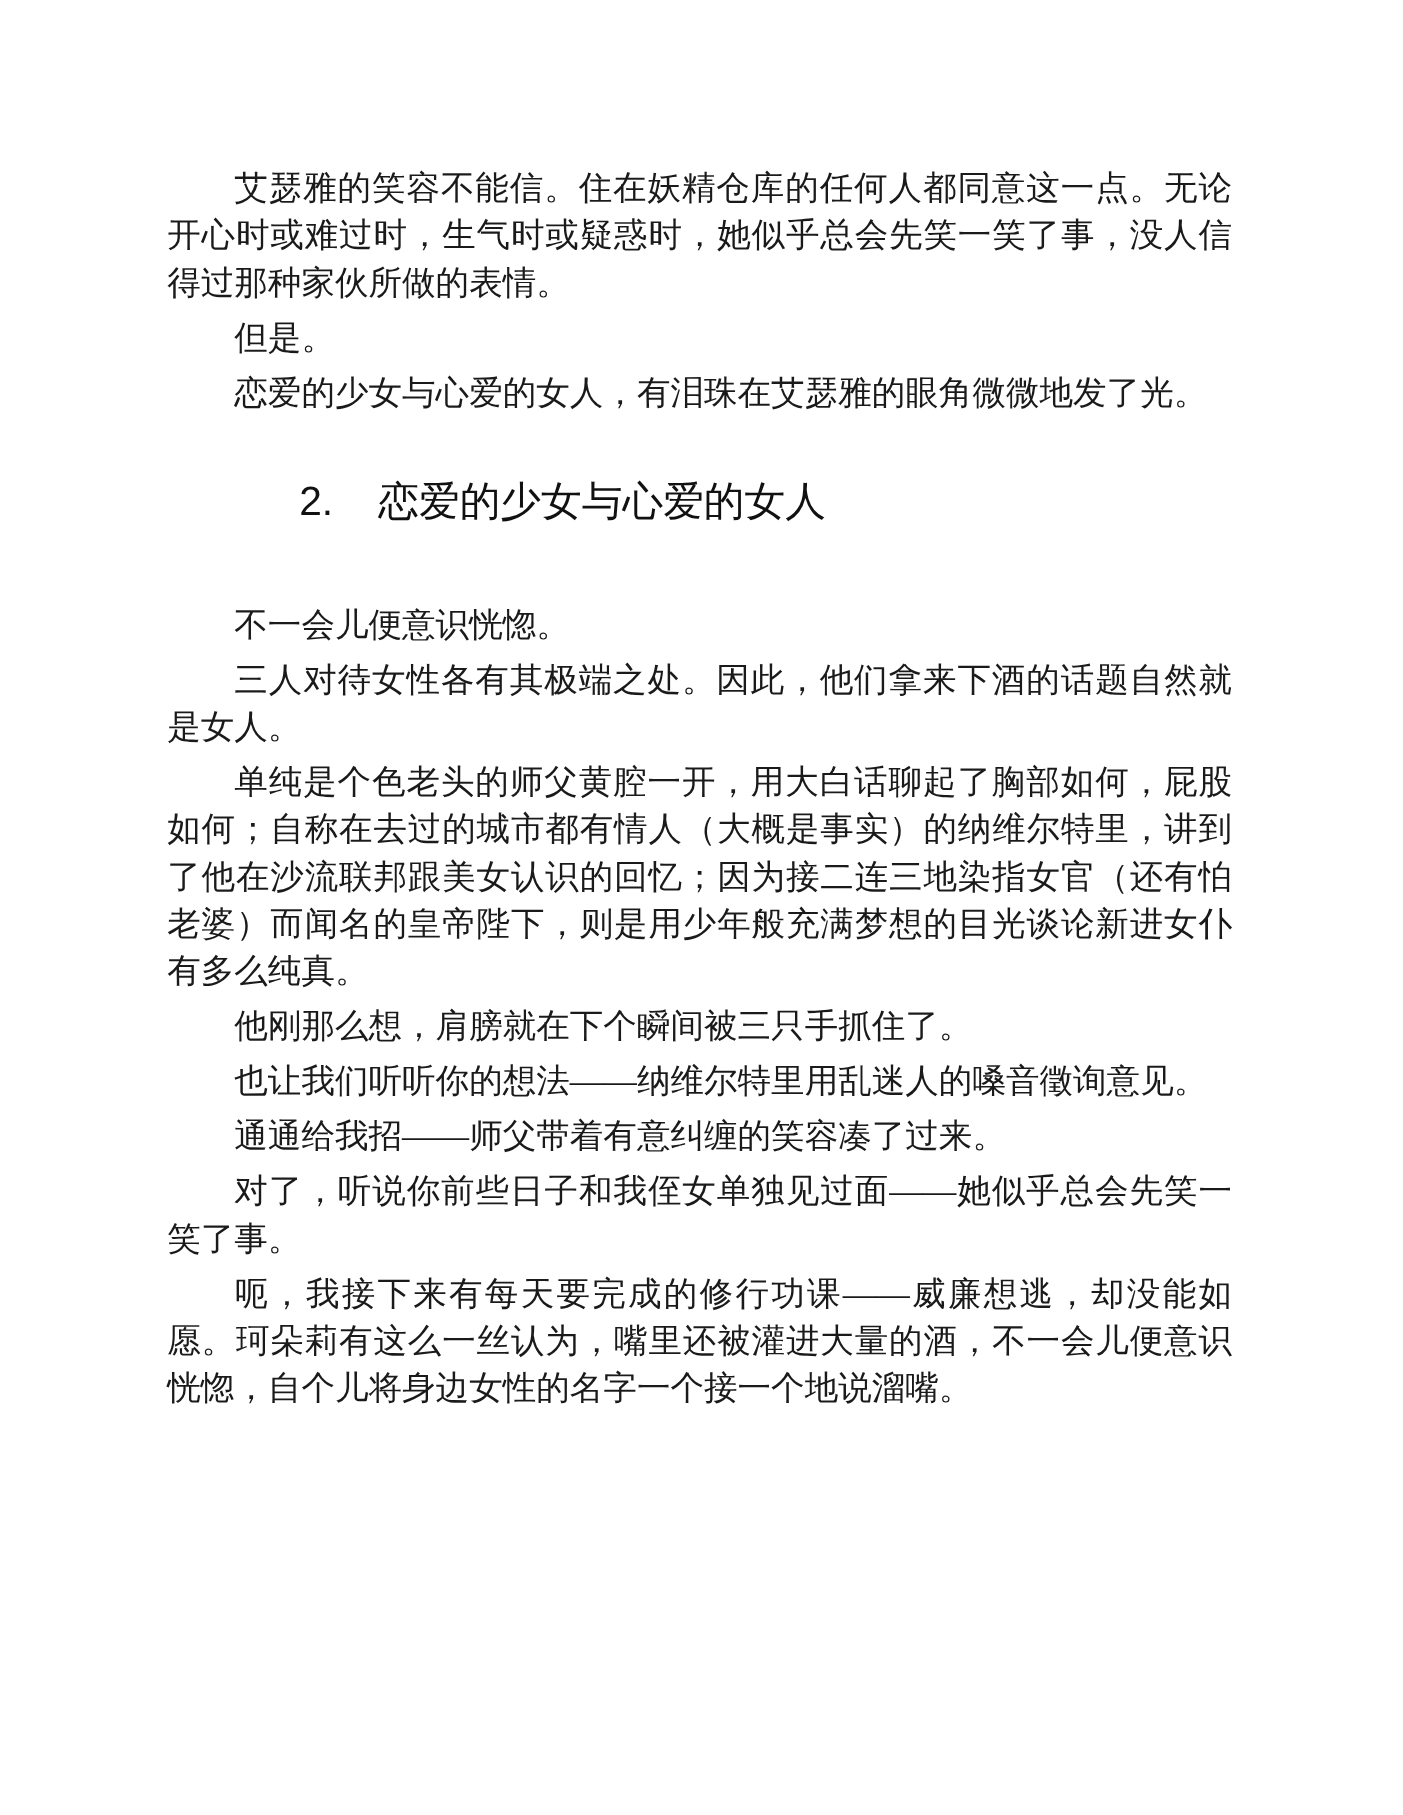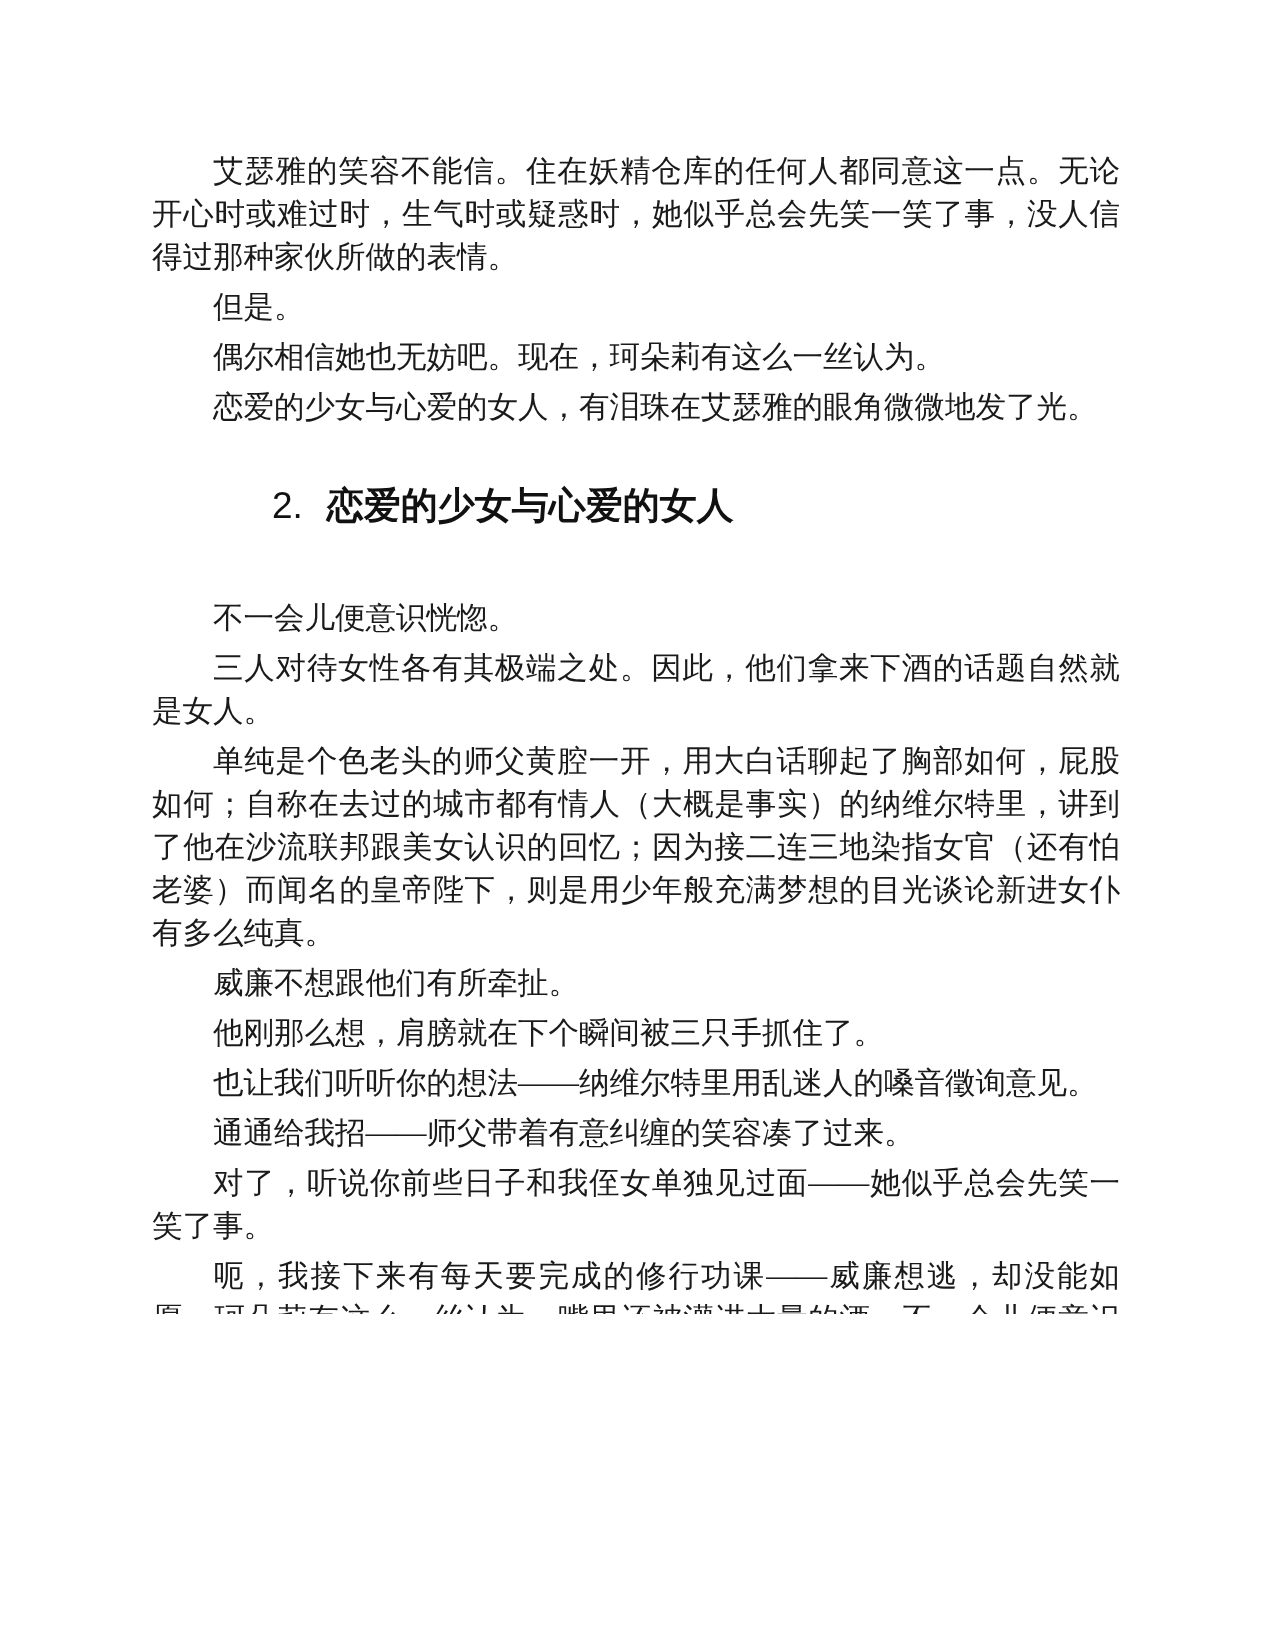--- a/index.html
+++ b/index.html
@@ -34,43 +34,40 @@
   h2.chapter {
     margin: 50px 0 64px 0;
     padding-left: 120px;
     font-family: "Liberation Sans", "DejaVu Sans", sans-serif;
     font-size: 37px;
     line-height: 54px;
     font-weight: 500;
     color: #111111;
   }
   h2.chapter .chapter-title {
-    margin-left: 24px;
-    font-weight: bold;
+    margin-left: 41px;
   }
 </style>
 </head>
 <body>
 
 <div class="page">
   <div class="content">
 
     <p class="para">艾瑟雅的笑容不能信。住在妖精仓库的任何人都同意这一点。无论开心时或难过时，生气时或疑惑时，她似乎总会先笑一笑了事，没人信得过那种家伙所做的表情。</p>
     <p class="para">但是。</p>
-    <p class="para">偶尔相信她也无妨吧。现在，珂朵莉有这么一丝认为。</p>
     <p class="para">恋爱的少女与心爱的女人，有泪珠在艾瑟雅的眼角微微地发了光。</p>
 
     <h2 class="chapter">
       <span class="chapter-number">2.</span><span class="chapter-title">恋爱的少女与心爱的女人</span>
     </h2>
 
     <p class="para">不一会儿便意识恍惚。</p>
     <p class="para">三人对待女性各有其极端之处。因此，他们拿来下酒的话题自然就是女人。</p>
     <p class="para">单纯是个色老头的师父黄腔一开，用大白话聊起了胸部如何，屁股如何；自称在去过的城市都有情人（大概是事实）的纳维尔特里，讲到了他在沙流联邦跟美女认识的回忆；因为接二连三地染指女官（还有怕老婆）而闻名的皇帝陛下，则是用少年般充满梦想的目光谈论新进女仆有多么纯真。</p>
-    <p class="para">威廉不想跟他们有所牵扯。</p>
     <p class="para">他刚那么想，肩膀就在下个瞬间被三只手抓住了。</p>
     <p class="para">也让我们听听你的想法——纳维尔特里用乱迷人的嗓音徵询意见。</p>
     <p class="para">通通给我招——师父带着有意纠缠的笑容凑了过来。</p>
     <p class="para">对了，听说你前些日子和我侄女单独见过面——她似乎总会先笑一笑了事。</p>
     <p class="para">呃，我接下来有每天要完成的修行功课——威廉想逃，却没能如愿。珂朵莉有这么一丝认为，嘴里还被灌进大量的酒，不一会儿便意识恍惚，自个儿将身边女性的名字一个接一个地说溜嘴。</p>
 
   </div>
 </div>
 
 </body></html>

